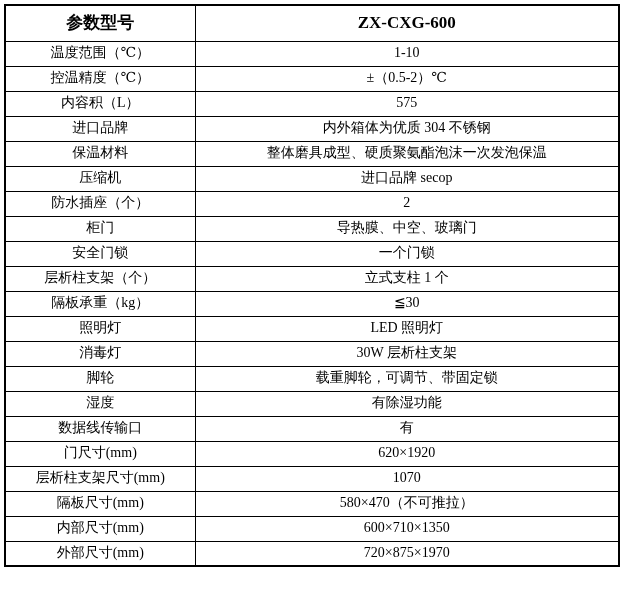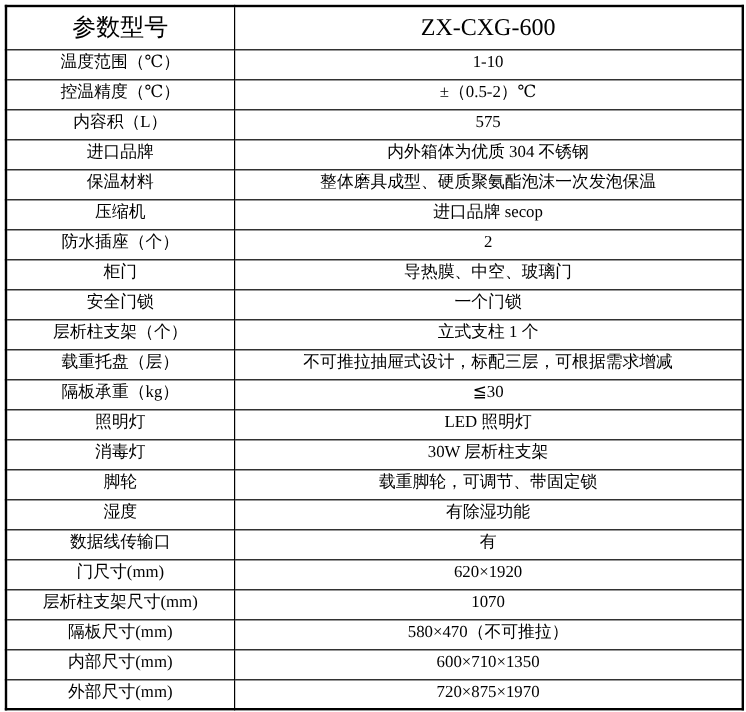--- a/index.html
+++ b/index.html
@@ -36,21 +36,22 @@
     overflow: hidden;
     white-space: nowrap;
   }
   table.spec-table tr {
     height: 25px;
   }
   table.spec-table tr.header-row {
     height: 36px;
   }
   table.spec-table tr.header-row td {
-    font-size: 20px;
+    font-size: 17px;
+    font-weight: bold;
   }
   col.c-label { width: 190px; }
   col.c-value { width: 424px; }
 </style>
 </head>
 <body>
 
 <div class="page">
   <table class="spec-table">
     <colgroup>
@@ -96,24 +97,20 @@
       </tr>
       <tr>
         <td>安全门锁</td>
         <td>一个门锁</td>
       </tr>
       <tr>
         <td>层析柱支架（个）</td>
         <td>立式支柱 1 个</td>
       </tr>
       <tr>
-        <td>载重托盘（层）</td>
-        <td>不可推拉抽屉式设计，标配三层，可根据需求增减</td>
-      </tr>
-      <tr>
         <td>隔板承重（kg）</td>
         <td>≦30</td>
       </tr>
       <tr>
         <td>照明灯</td>
         <td>LED 照明灯</td>
       </tr>
       <tr>
         <td>消毒灯</td>
         <td>30W 层析柱支架</td>

